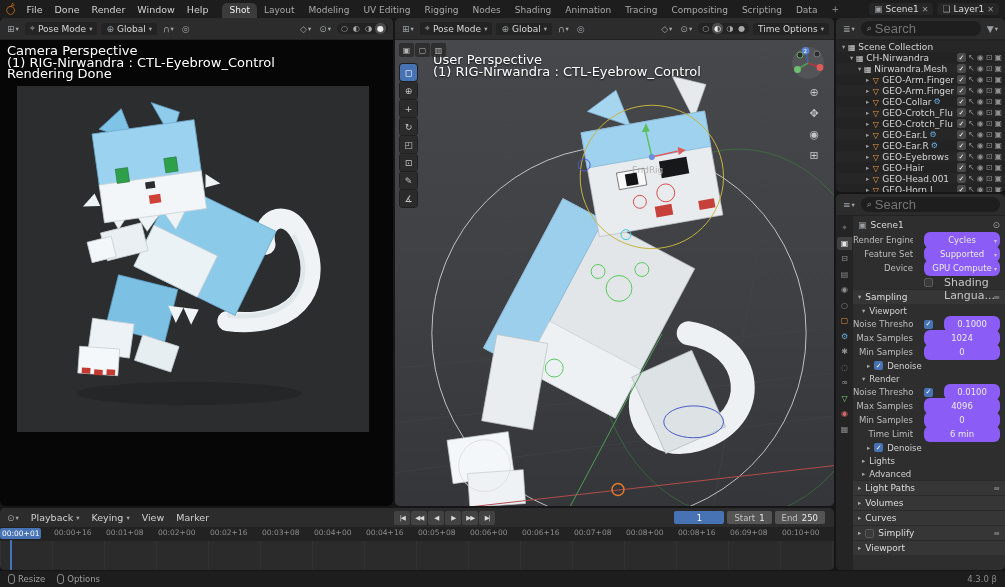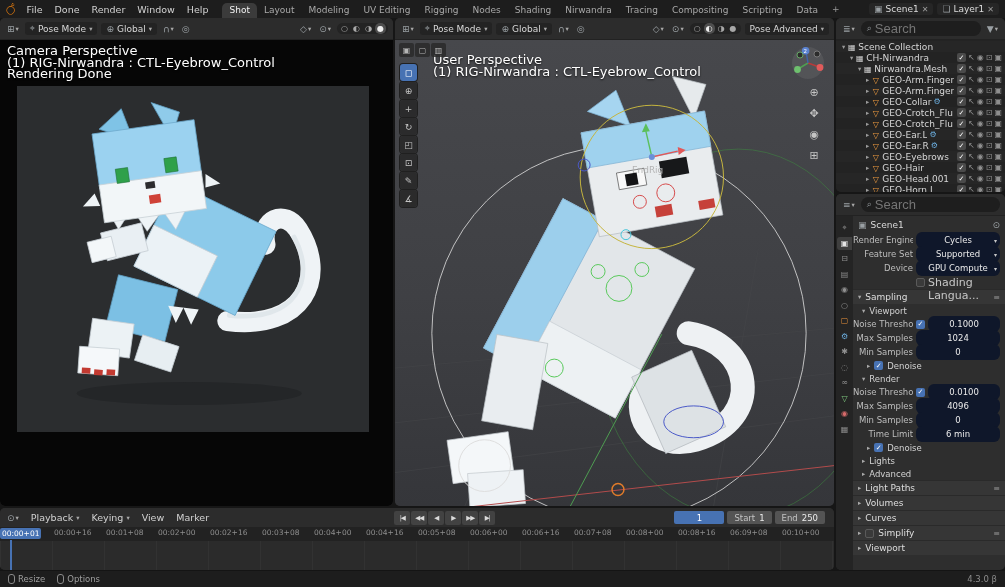--- a/index.html
+++ b/index.html
@@ -78,23 +78,23 @@
 .cb.empty{background:#3a3a3a;border:1px solid #5a5a5a}
 
 
 .properties{flex:1;background:#2e2e2e}
 .props-body{flex:1;display:flex;min-height:0}
 .props-tabs{width:17px;background:#242424;display:flex;flex-direction:column;align-items:center;padding-top:5px;gap:2.5px;flex:none}
 .ptab{width:15px;height:13px;display:flex;align-items:center;justify-content:center;font-size:8px;color:#8f8f8f;border-radius:3px 0 0 3px}
 .ptab.active{background:#3f3f3f;color:#e5e5e5}
 .props-main{flex:1;min-width:0;overflow:hidden;padding-top:1px}
 .breadcrumb{display:flex;align-items:center;gap:4px;padding:3px 5px;color:#dadada;font-size:9px}
-.prow{display:flex;align-items:center;height:14px;padding-right:5px;gap:3px}
+.prow{display:flex;align-items:center;height:14px;padding-right:5px;gap:11px}
 .plabel{width:60px;text-align:right;color:#bdbdbd;font-size:8.5px;flex:none;overflow:hidden;white-space:nowrap}
-.pvalue{flex:1;height:16px;background:#0f172a;border-radius:6px;display:flex;align-items:center;justify-content:center;color:#eaeaea;font-size:8.5px;position:relative}
+.pvalue{flex:1;height:16px;background:#8b5cf6;border-radius:6px;display:flex;align-items:center;justify-content:center;color:#eaeaea;font-size:8.5px;position:relative}
 .pvalue.dd::after{content:"▾";position:absolute;right:3px;font-size:6px;color:#c8c8c8}
 .psection{display:flex;align-items:center;gap:4px;height:15px;background:#363636;border-top:1px solid #2a2a2a;padding:0 5px;color:#dedede;font-size:9px}
 .psection .menu-glyph{margin-left:auto;color:#9a9a9a;font-size:8px}
 .subhead{display:flex;align-items:center;gap:4px;height:13px;padding:0 9px;color:#d2d2d2;font-size:8.5px}
 .leftpad{display:flex;align-items:center;gap:4px;height:13px;padding:0 14px;color:#d2d2d2;font-size:8.5px}
 
 
 .timeline{height:62px;flex:none;background:#2b2b2b}
 .timeline .area-header{height:20px}
 .tmenus{display:flex}
@@ -146,21 +146,21 @@
         <span class="ws-tab">Modeling</span>
 
         <span class="ws-tab">UV Editing</span>
 
         <span class="ws-tab">Rigging</span>
 
         <span class="ws-tab">Nodes</span>
 
         <span class="ws-tab">Shading</span>
 
-        <span class="ws-tab">Nirwandra</span>
+        <span class="ws-tab">Animation</span>
 
         <span class="ws-tab">Tracing</span>
 
         <span class="ws-tab">Compositing</span>
 
         <span class="ws-tab">Scripting</span>
 
         <span class="ws-tab">Data</span>
       </div>
     <span class="ws-add">+</span>
@@ -302,21 +302,21 @@
                 <span class="icon">⊙</span>
                 <span class="caret">▾</span>
               </span>
             <span class="shading-group">
               <span class="shade">○</span>
               <span class="shade active">◐</span>
               <span class="shade">◑</span>
               <span class="shade">●</span>
             </span>
             <span class="hpill">
-                <span>Pose Advanced</span>
+                <span>Time Options</span>
                 <span class="caret">▾</span>
               </span>
           </div>
           <div class="vp-canvas user-canvas">
             <div class="tool-strip">
               <span class="tsi">▣</span>
               <span class="tsi">▢</span>
               <span class="tsi">▥</span>
             </div>
             <div class="vp-toolbar">

